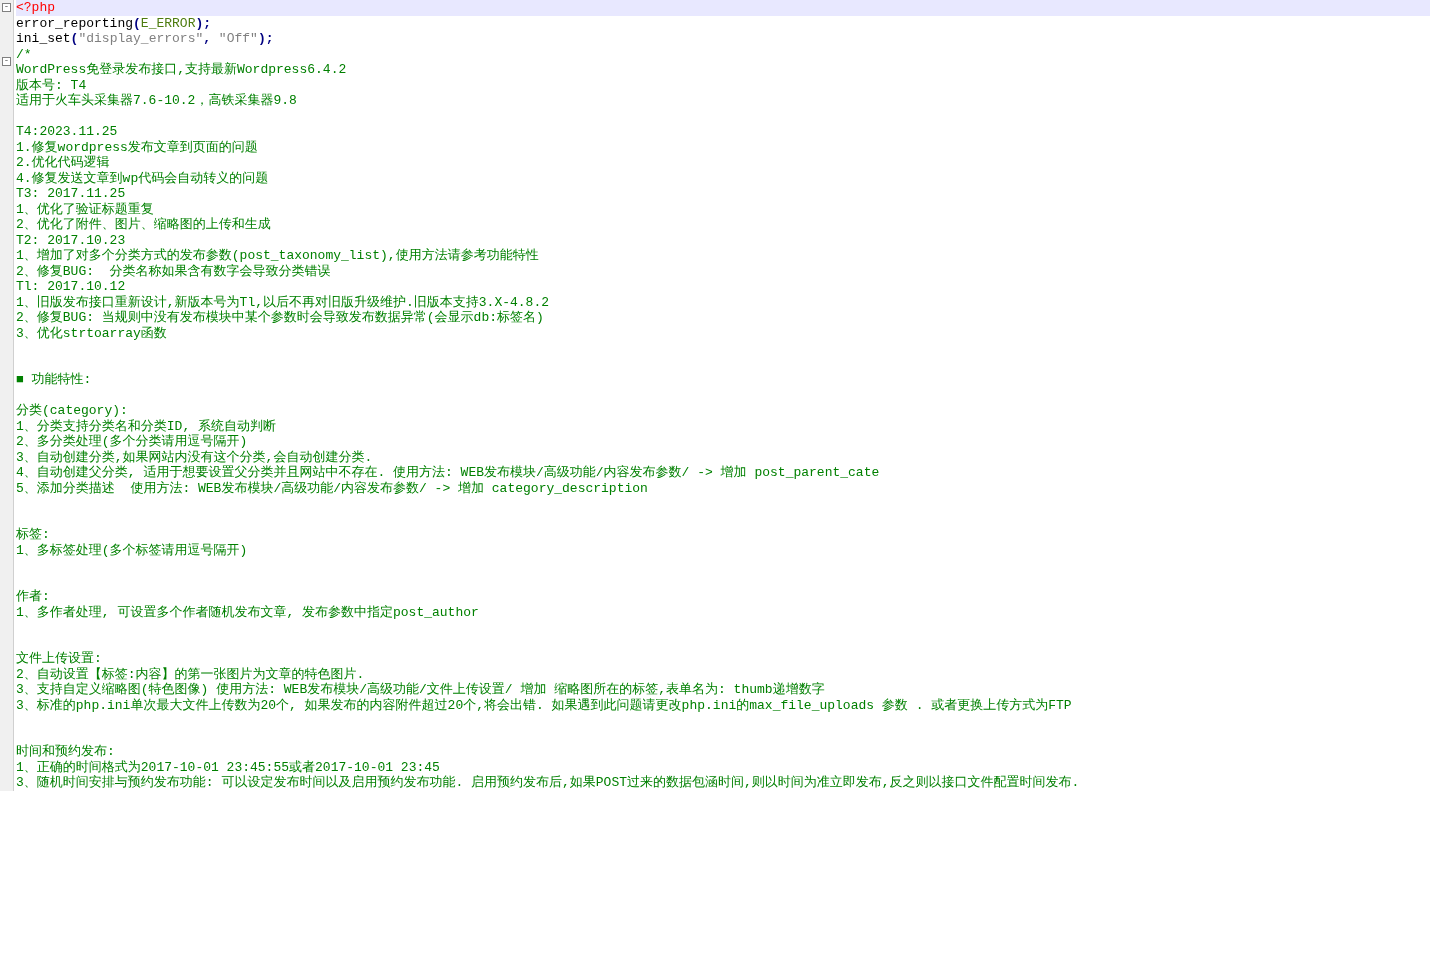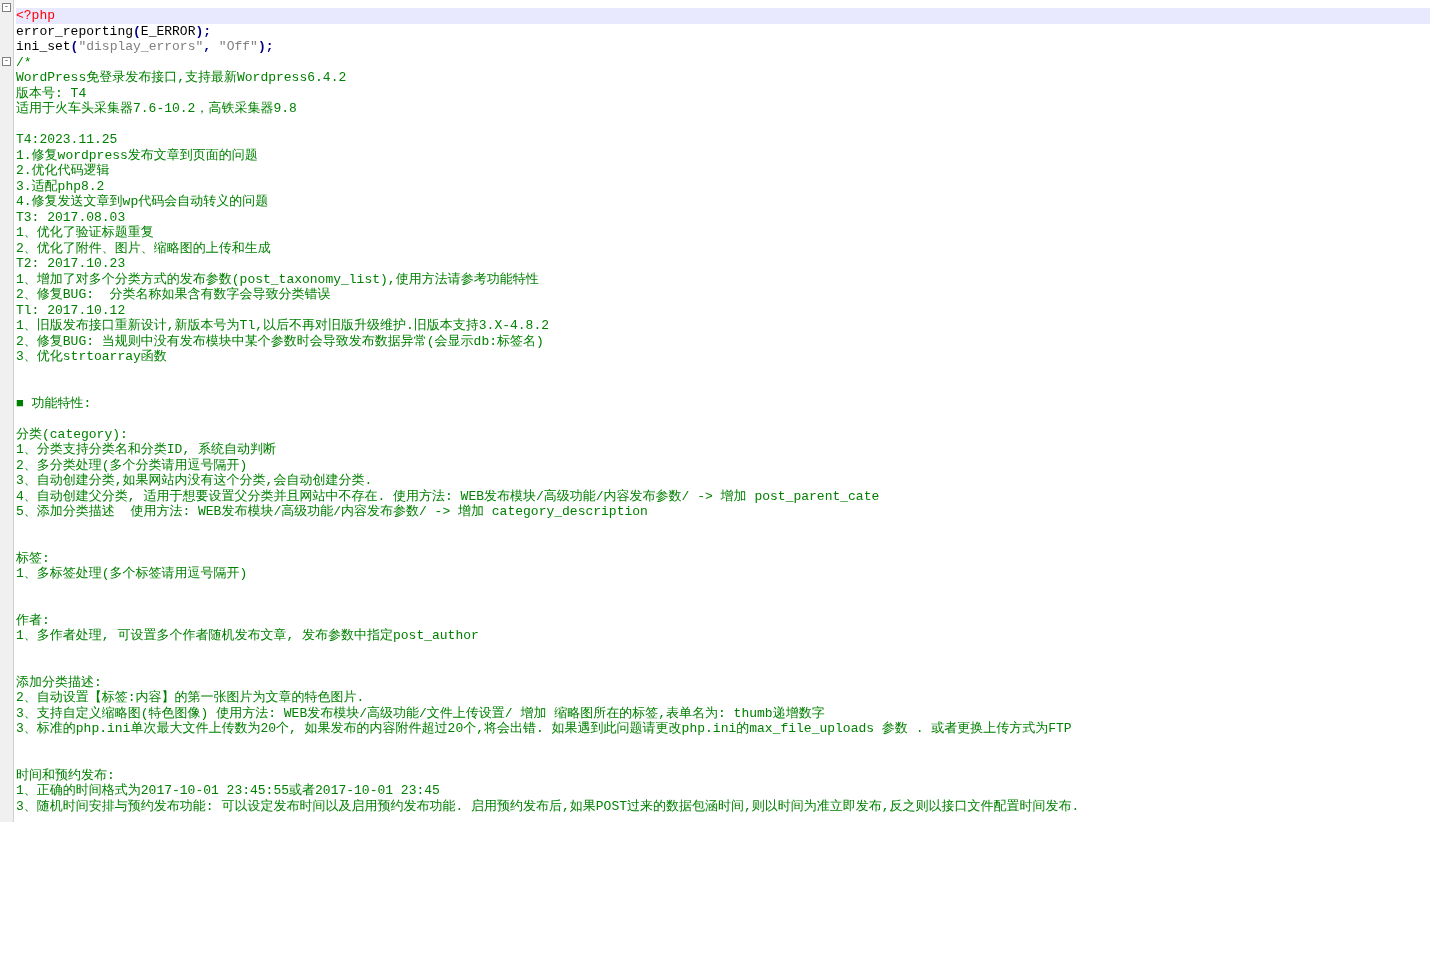--- a/index.html
+++ b/index.html
@@ -34,32 +34,32 @@
       justify-content: center;
       font-size: 9px;
       color: #606060;
       line-height: 1;
     }
     .fold-marker.l1 { top: 3px; }
     .fold-marker.l2 { top: 57px; }
     .code-area {
       flex: 1;
       background: #fff;
-      padding: 8px 2px;
+      padding: 0 2px;
     }
     .line {
       white-space: pre;
       height: 15.5px;
     }
     .line.highlight {
       background: #e8e8ff;
     }
     .php-tag { color: #ff0000; }
     .fn { color: #000000; font-weight: normal; }
-    .const { color: #000000; text-align: right; }
+    .const { color: #4d7c0f; text-align: right; }
     .str { color: #808080; }
     .punct { color: #000080; font-weight: bold; }
     .comment { color: #008000; }
   </style>
 </head>
 <body>
 
 <div class="gutter">
   <div class="fold-marker l1">-</div>
   <div class="fold-marker l2">-</div>
@@ -70,23 +70,22 @@
   <div class="line"><span class="fn">error_reporting</span><span class="punct">(</span><span class="const">E_ERROR</span><span class="punct">);</span></div>
   <div class="line"><span class="fn">ini_set</span><span class="punct">(</span><span class="str">"display_errors"</span><span class="punct">, </span><span class="str">"Off"</span><span class="punct">);</span></div>
   <div class="line"><span class="comment">/*</span></div>
   <div class="line comment">WordPress免登录发布接口,支持最新Wordpress6.4.2</div>
   <div class="line comment">版本号: T4</div>
   <div class="line comment">适用于火车头采集器7.6-10.2，高铁采集器9.8</div>
   <div class="line comment"></div>
   <div class="line comment">T4:2023.11.25</div>
   <div class="line comment">1.修复wordpress发布文章到页面的问题</div>
   <div class="line comment">2.优化代码逻辑</div>
-  <div class="line comment">3.适配php8.2</div>
   <div class="line comment">4.修复发送文章到wp代码会自动转义的问题</div>
-  <div class="line comment">T3: 2017.08.03</div>
+  <div class="line comment">T3: 2017.11.25</div>
   <div class="line comment">1、优化了验证标题重复</div>
   <div class="line comment">2、优化了附件、图片、缩略图的上传和生成</div>
   <div class="line comment">T2: 2017.10.23</div>
   <div class="line comment">1、增加了对多个分类方式的发布参数(post_taxonomy_list),使用方法请参考功能特性</div>
   <div class="line comment">2、修复BUG:  分类名称如果含有数字会导致分类错误</div>
   <div class="line comment">Tl: 2017.10.12</div>
   <div class="line comment">1、旧版发布接口重新设计,新版本号为Tl,以后不再对旧版升级维护.旧版本支持3.X-4.8.2</div>
   <div class="line comment">2、修复BUG: 当规则中没有发布模块中某个参数时会导致发布数据异常(会显示db:标签名)</div>
   <div class="line comment">3、优化strtoarray函数</div>
   <div class="line comment"></div>
@@ -102,21 +101,21 @@
   <div class="line comment"></div>
   <div class="line comment"></div>
   <div class="line comment">标签:</div>
   <div class="line comment">1、多标签处理(多个标签请用逗号隔开)</div>
   <div class="line comment"></div>
   <div class="line comment"></div>
   <div class="line comment">作者:</div>
   <div class="line comment">1、多作者处理, 可设置多个作者随机发布文章, 发布参数中指定post_author</div>
   <div class="line comment"></div>
   <div class="line comment"></div>
-  <div class="line comment">添加分类描述:</div>
+  <div class="line comment">文件上传设置:</div>
   <div class="line comment">2、自动设置【标签:内容】的第一张图片为文章的特色图片.</div>
   <div class="line comment">3、支持自定义缩略图(特色图像) 使用方法: WEB发布模块/高级功能/文件上传设置/ 增加 缩略图所在的标签,表单名为: thumb递增数字</div>
   <div class="line comment">3、标准的php.ini单次最大文件上传数为20个, 如果发布的内容附件超过20个,将会出错. 如果遇到此问题请更改php.ini的max_file_uploads 参数 . 或者更换上传方式为FTP</div>
   <div class="line comment"></div>
   <div class="line comment"></div>
   <div class="line comment">时间和预约发布:</div>
   <div class="line comment">1、正确的时间格式为2017-10-01 23:45:55或者2017-10-01 23:45</div>
   <div class="line comment">3、随机时间安排与预约发布功能: 可以设定发布时间以及启用预约发布功能. 启用预约发布后,如果POST过来的数据包涵时间,则以时间为准立即发布,反之则以接口文件配置时间发布.</div>
 </div>
 

